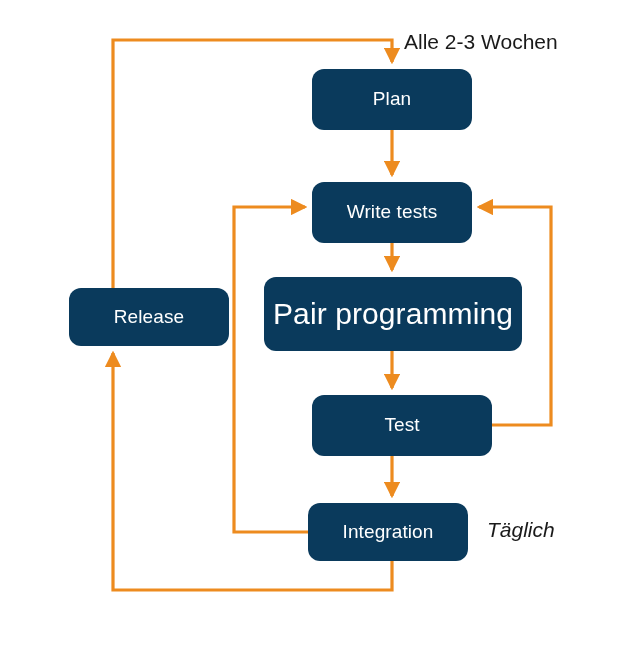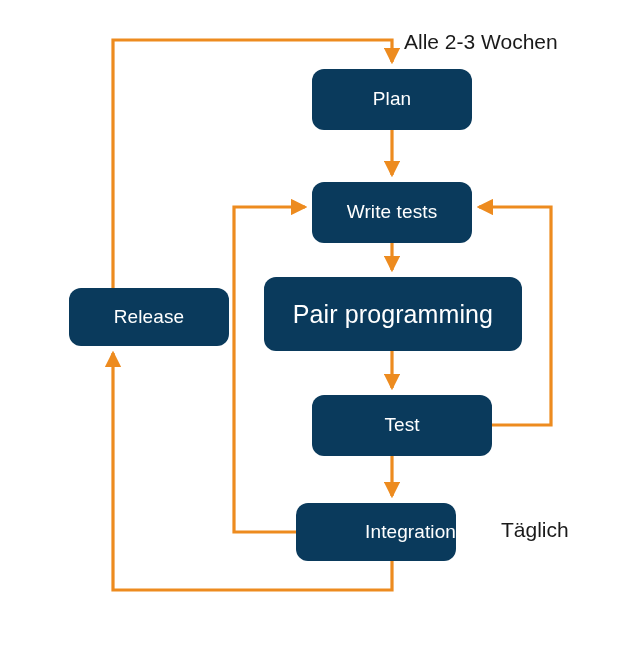--- a/index.html
+++ b/index.html
@@ -21,39 +21,39 @@
     align-items:center;
     justify-content:center;
     text-align:center;
     font-size:19px;
     line-height:1.08;
     letter-spacing:0.1px;
     font-weight:400;
     box-sizing:border-box;
     z-index:3;
   }
-  .node.two-line{font-size:25px;line-height:1.22;}
+  .node.two-line{font-size:30px;line-height:1.22;}
 
   #node-plan       {left:312px; top:69px;  width:160px; height:61px;}
   #node-write      {left:312px; top:182px; width:160px; height:61px;}
   #node-pair       {left:264px; top:277px; width:258px; height:74px;}
   #node-test       {left:312px; top:395px; width:180px; height:61px;}
-  #node-integration{left:296px; top:503px; width:160px; height:58px;justify-content:flex-end;}
+  #node-integration{left:308px; top:503px; width:160px; height:58px;}
   #node-release    {left:33px;  top:288px; width:160px; height:58px;margin-left:36px;}
 
   
   .label{
     position:absolute;
     color:#1a1a1a;
     font-size:21px;
     white-space:nowrap;
     z-index:4;
   }
   #label-cadence{left:404px; top:30px;}
-  #label-daily  {left:501px; top:518px;}
+  #label-daily  {left:487px; top:518px;font-style:italic;}
   #label-source {left:416px; top:610px;}
 
   
   #wires{position:absolute;left:0;top:0;width:623px;height:645px;z-index:1;}
 </style>
 </head>
 <body>
 
 <div id="stage">
 

